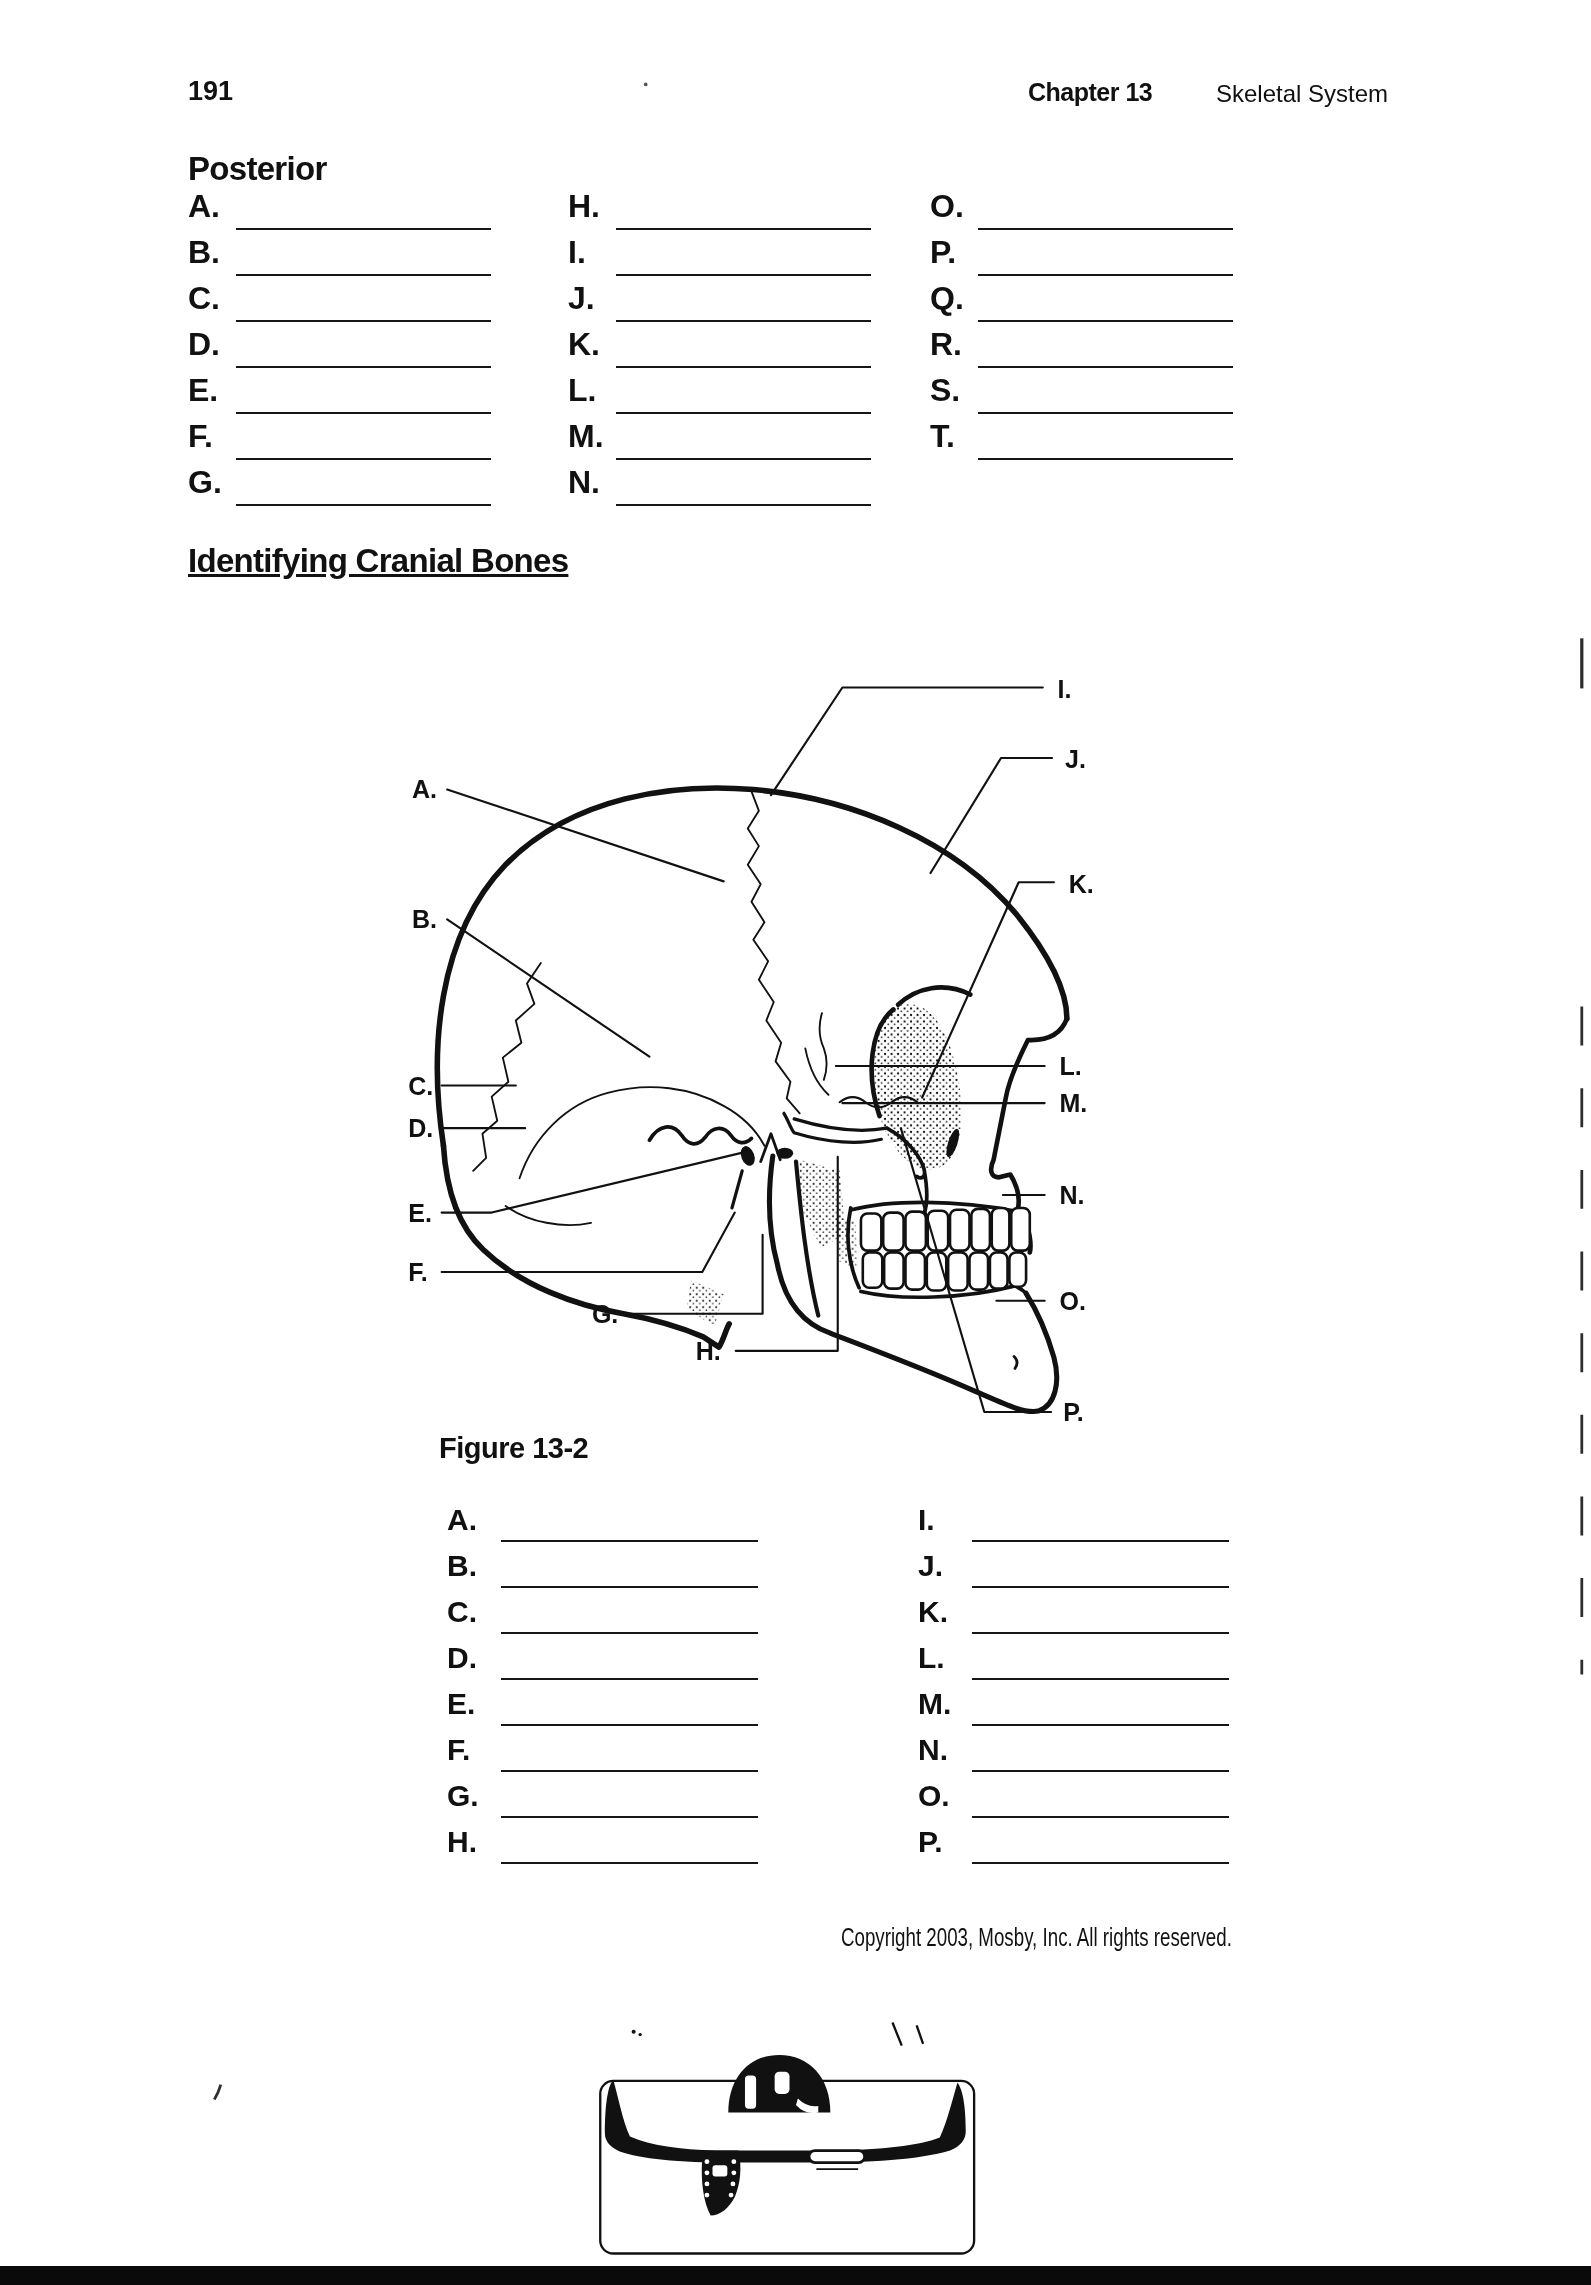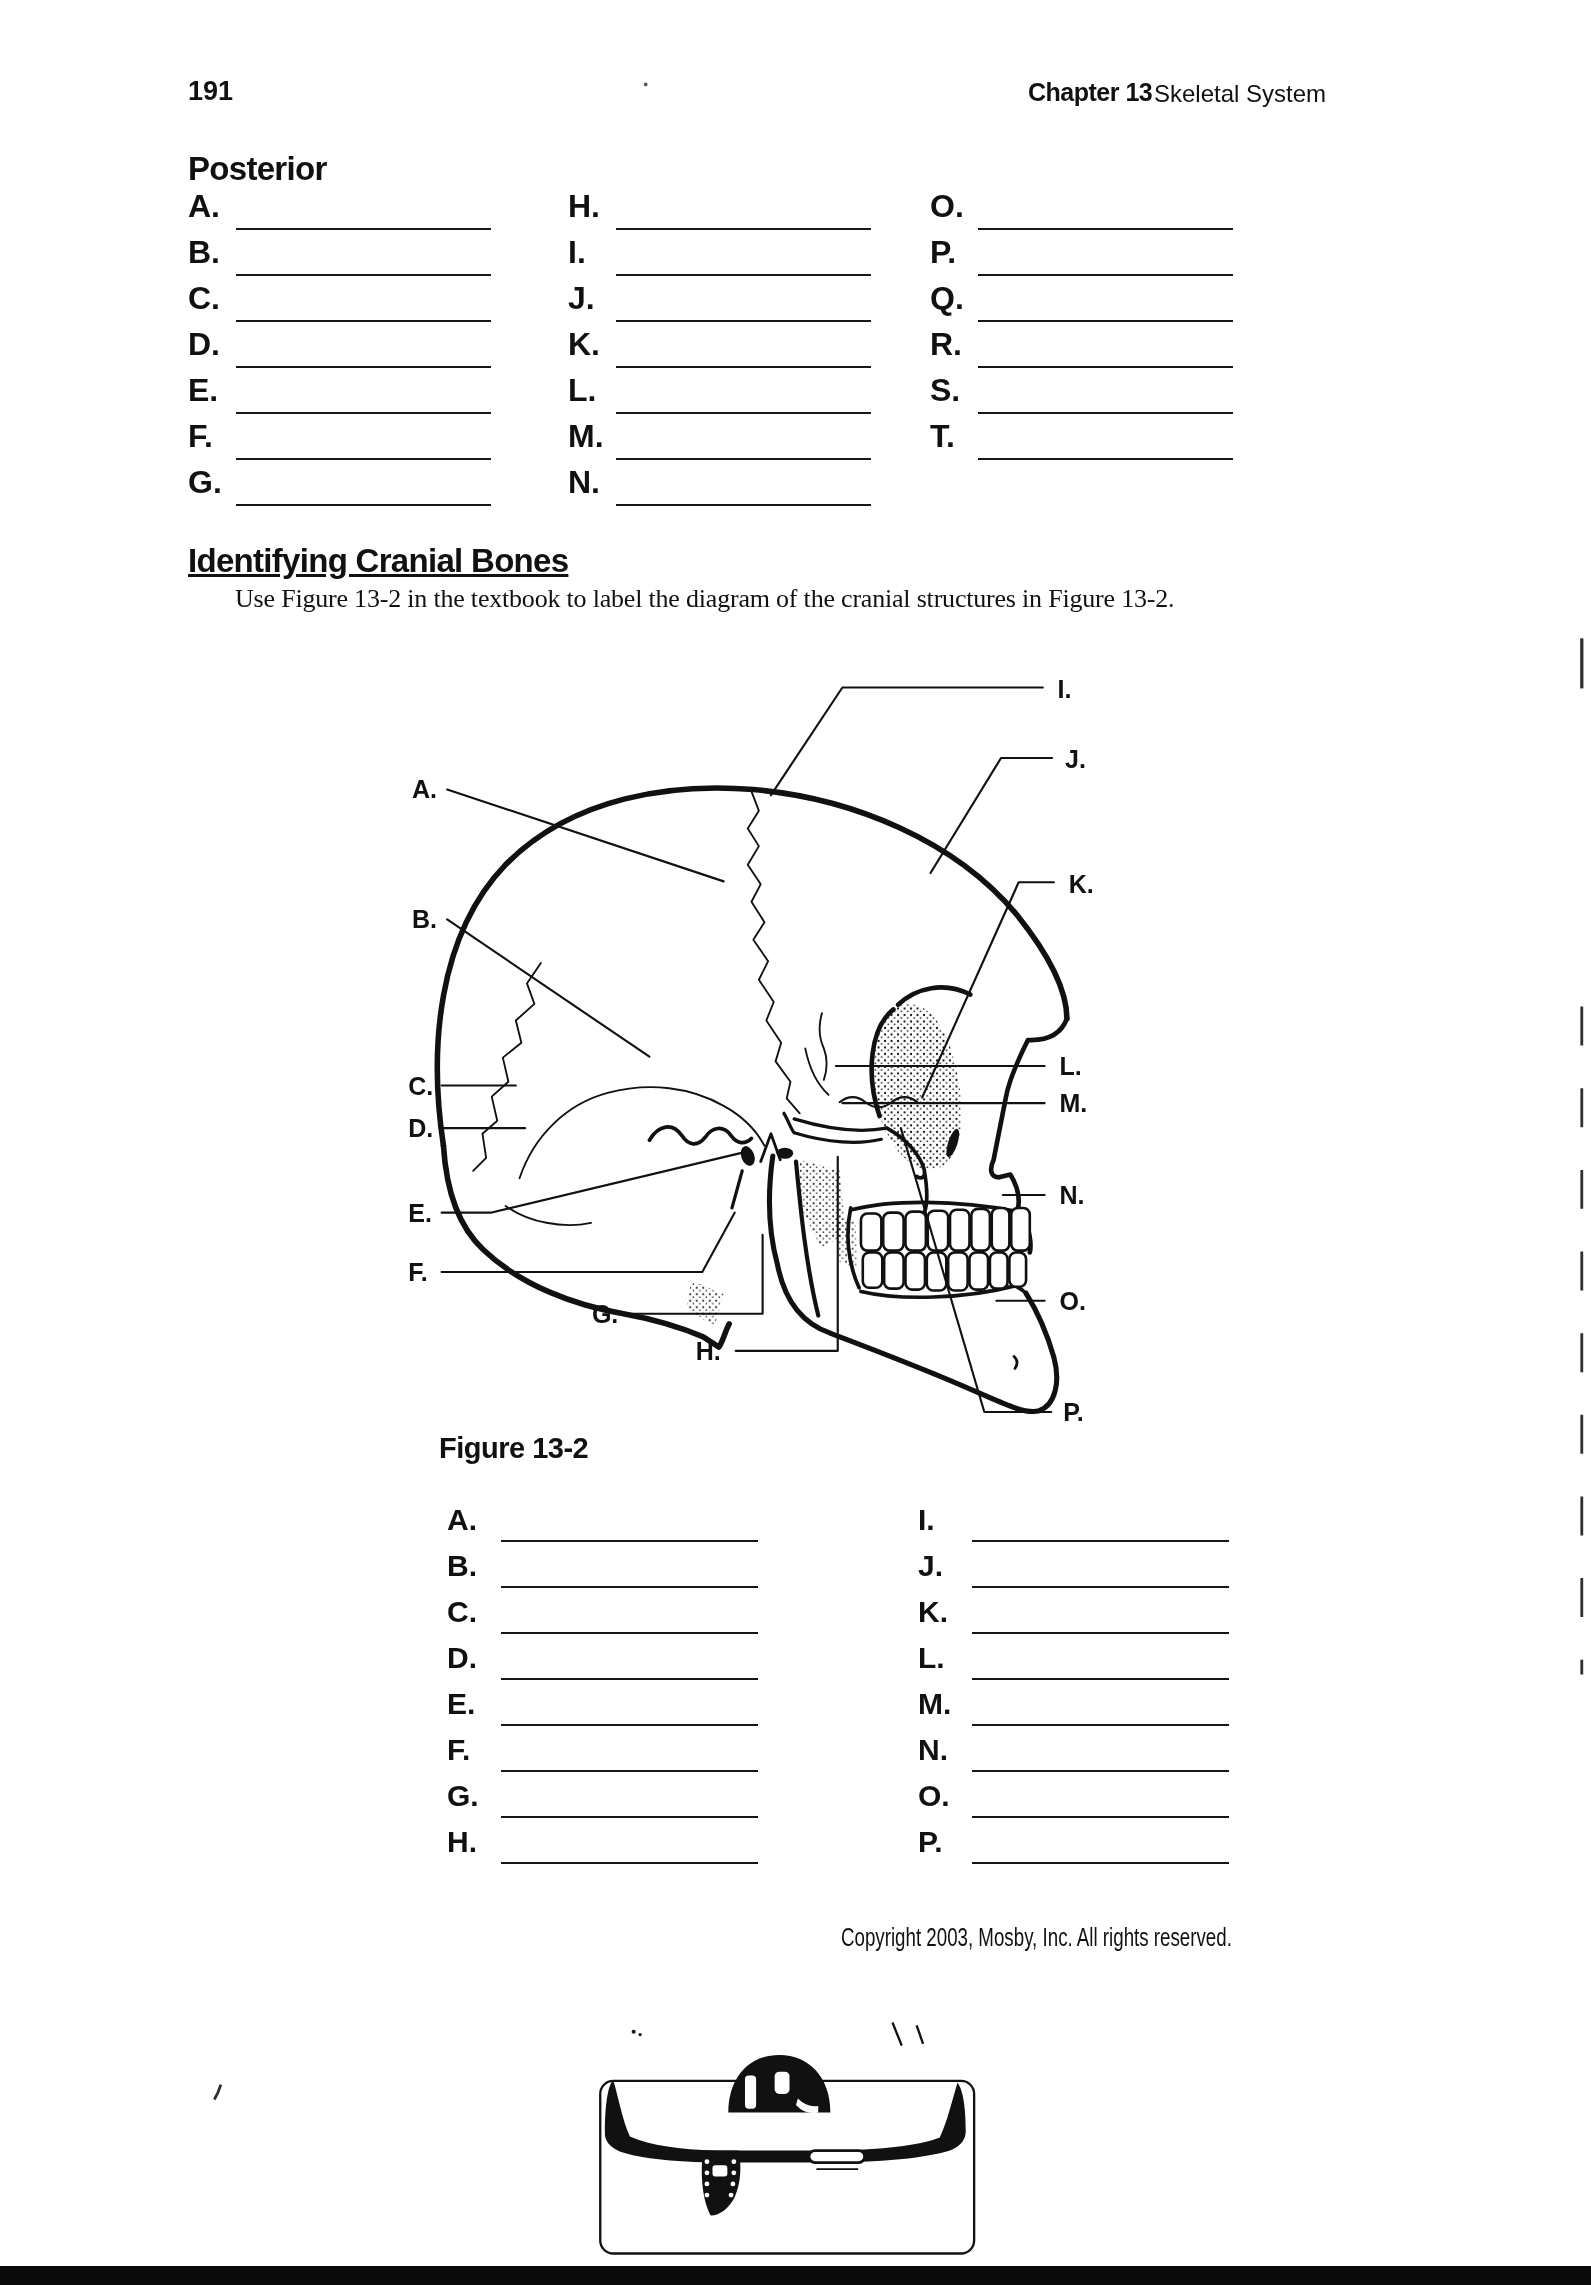--- a/index.html
+++ b/index.html
@@ -1,21 +1,21 @@
 <!DOCTYPE html>
 <html style="font-size:15px"><head>
 <meta charset="utf-8">
 <style>
   html,body{margin:0;padding:0;background:#9a9a9a;}
   #page{position:relative;width:1592px;height:2286px;background:#ffffff;overflow:hidden;
         font-family:"Liberation Sans",sans-serif;color:#111;}
   .abs{position:absolute;}
   #page-number{left:188px;top:76px;font-size:27px;font-weight:700;letter-spacing:0px;}
   #chapter-label{left:1028px;top:78px;font-size:25px;font-weight:700;letter-spacing:-0.5px;}
-  #chapter-title{left:1154px;top:80px;font-size:24px;font-weight:400;}
+  #chapter-title{left:1216px;top:80px;font-size:24px;font-weight:400;}
   #posterior-heading{left:188px;top:150px;font-size:33px;font-weight:700;letter-spacing:-0.7px;}
   #cranial-heading{left:188px;top:542px;font-size:33px;font-weight:700;letter-spacing:-0.7px;text-decoration:underline;}
   #instructions{left:235px;top:584px;font-size:26px;font-family:"Liberation Serif",serif;letter-spacing:-0.2px;}
   #figure-caption{left:439px;top:1432px;font-size:29px;font-weight:700;letter-spacing:-0.5px;}
   #copyright{left:841px;top:1922px;font-size:26px;transform:scaleX(0.72);transform-origin:left top;white-space:nowrap;}
   .blank-col{position:absolute;}
   .blank-row{position:relative;}
   .blank-letter{position:absolute;left:0;bottom:4.6px;font-weight:700;}
   .pos .blank-letter{font-size:32px;}
   .fig .blank-letter{font-size:30px;}
@@ -27,21 +27,20 @@
 <body>
 
 <div id="page">
 
   <div class="abs" id="page-number">191</div>
   <div class="abs" id="chapter-label">Chapter 13</div>
   <div class="abs" id="chapter-title">Skeletal System</div>
 
   <div class="abs" id="posterior-heading">Posterior</div>
   <div class="abs" id="cranial-heading">Identifying Cranial Bones</div>
-  <div class="abs" id="instructions">Use Figure 13-2 in the textbook to label the diagram of the cranial structures in Figure 13-2.</div>
   <div class="abs" id="figure-caption">Figure 13-2</div>
   <div class="abs" id="copyright">Copyright 2003, Mosby, Inc. All rights reserved.</div>
 
   <div id="lists">
       <div class="blank-col pos" style="left: 188px; top: 184px;">
         <div class="blank-row" style="height: 46px; width: 303px;">
           <span class="blank-letter">A.</span>
           <span class="blank-line" style="left: 48px; width: 255px;"></span>
         </div>
         <div class="blank-row" style="height: 46px; width: 303px;">

